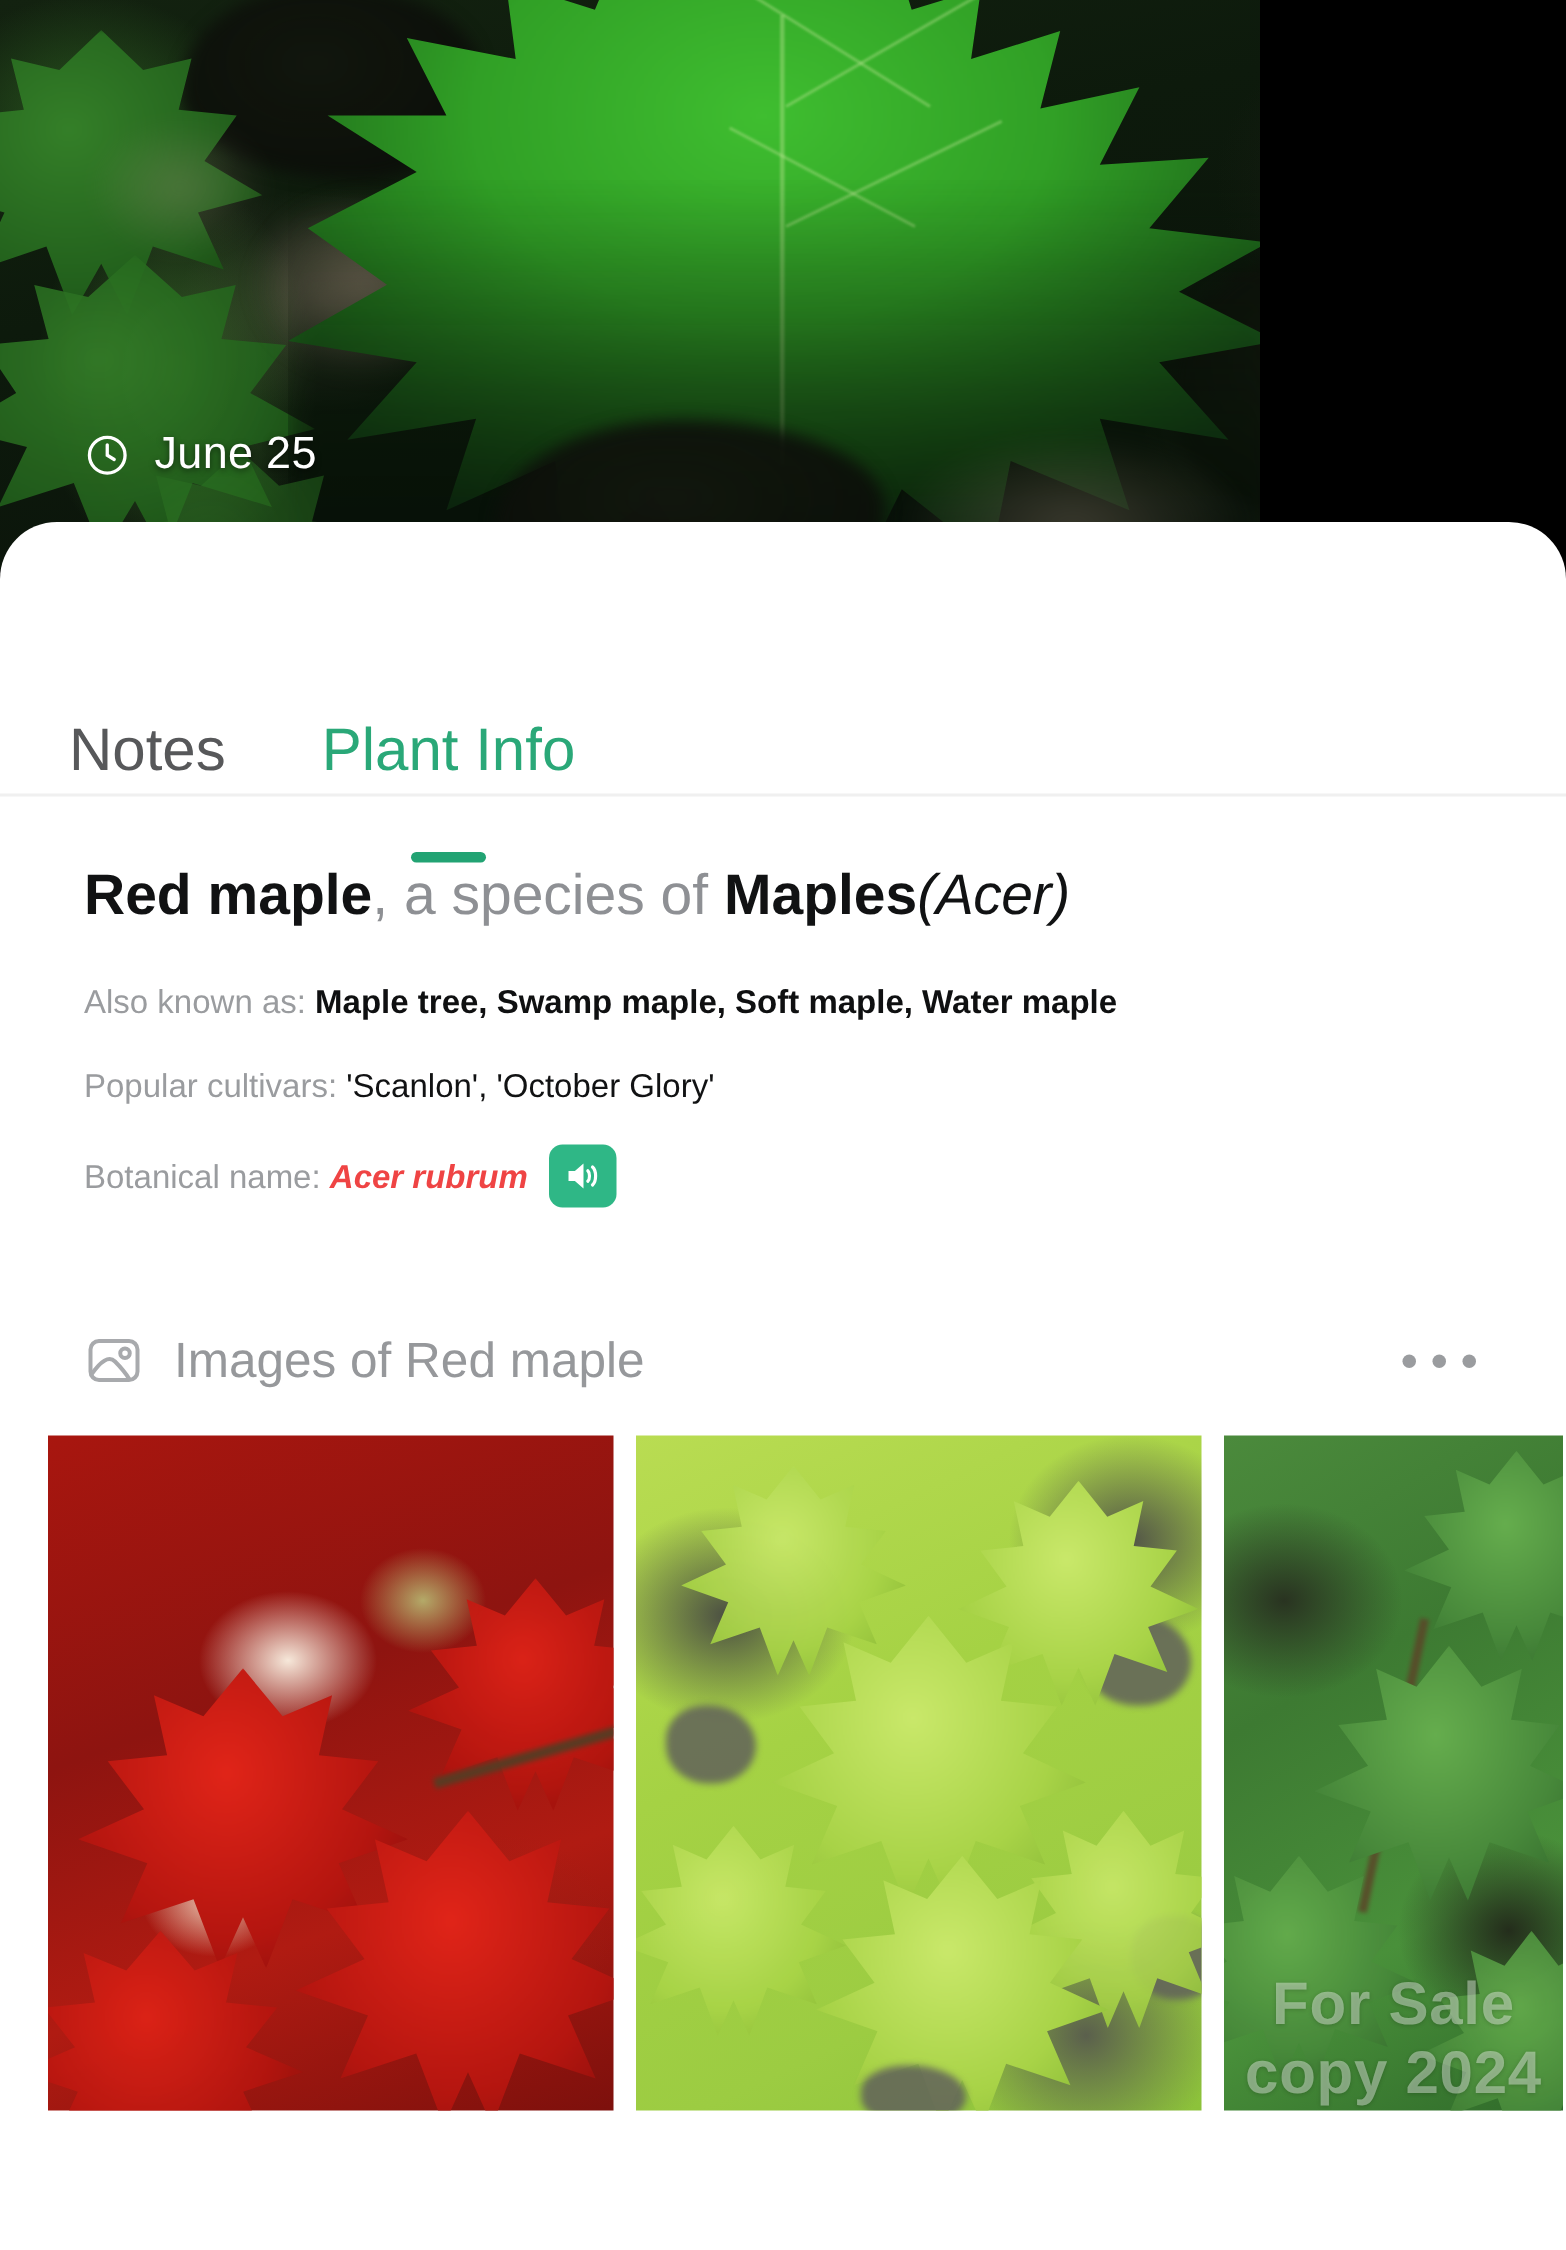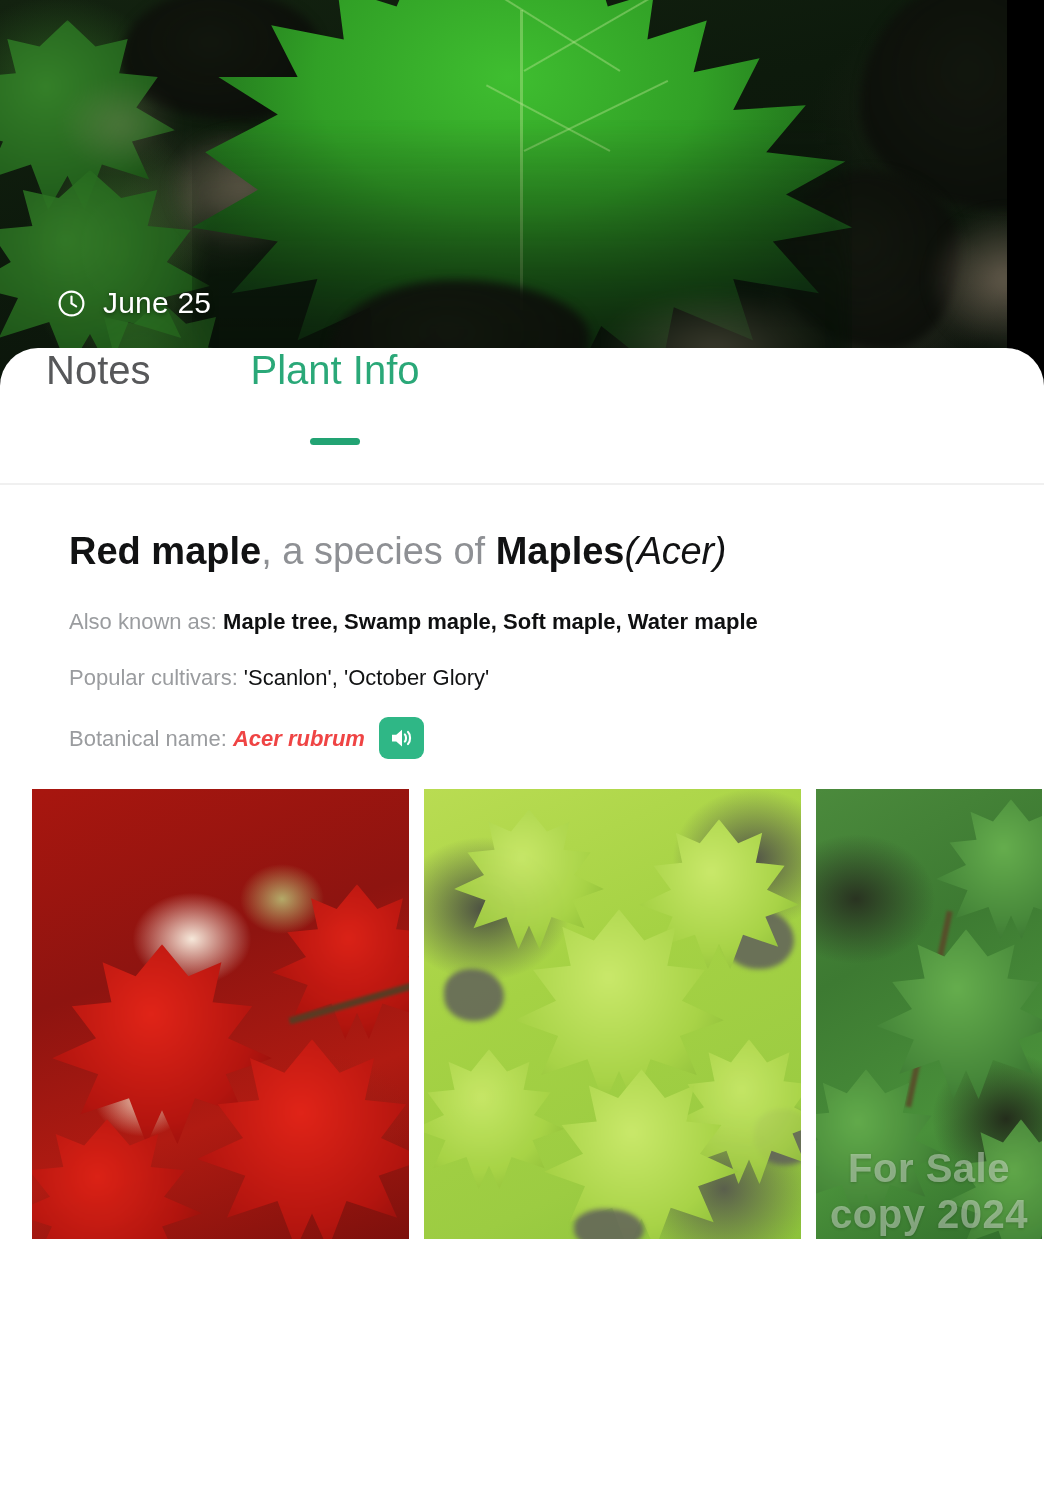--- a/index.html
+++ b/index.html
@@ -11,21 +11,21 @@
   }
   #app {
     position: relative;
     width: 1044px; height: 1500px;
     overflow: hidden;
   }
 
   
   .hero {
     position: absolute; top: 0; left: 0;
-    width: 1007px; height: 380px;
+    width: 840px; height: 380px;
     overflow: hidden;
     background: #701a75;
     padding-left: 39px;
   }
   .hero-photo {
     position: absolute; inset: 0;
     background:
       radial-gradient(ellipse 130px 180px at 118px 250px, rgba(70,120,50,.75) 0%, rgba(30,55,22,0) 72%),
       radial-gradient(ellipse 150px 120px at 60px 80px, rgba(52,110,38,.7) 0%, rgba(20,45,16,0) 70%),
       radial-gradient(ellipse 200px 150px at 960px 120px, rgba(28,34,22,.95) 0%, rgba(10,14,8,0) 75%),
@@ -118,23 +118,23 @@
     width: 1044px; height: 1152px;
     background: #ffffff;
     border-radius: 38px 38px 0 0;
     overflow: hidden;
     z-index: 10;
   }
 
   
   .tabs {
     position: relative;
-    height: 137px;
+    height: 183px;
     padding: 0 46px;
-    display: flex; align-items: flex-start; gap: 100px;
+    display: flex; align-items: flex-end; gap: 64px;
     border-bottom: 2px solid #f0f0f0;
   }
   .tab {
     position: relative;
     font-size: 40px;
     padding-bottom: 6px;
     cursor: pointer;
     white-space: nowrap;
   }
   .tab.inactive { color: #57585a; }
@@ -143,21 +143,21 @@
     content: "";
     position: absolute;
     left: 50%; transform: translateX(-50%);
     bottom: -46px;
     width: 50px; height: 7px;
     border-radius: 4px;
     background: #22a373;
   }
 
   
-  .info { padding: 44px 84px 0 56px; margin-left: 13px; }
+  .info { padding: 44px 84px 0 56px; }
   .title-line {
     font-size: 38px;
     line-height: 1.2;
     color: #111213;
     margin-bottom: 30px;
   }
   .title-line .b { font-weight: bold; }
   .title-line .g { color: #8e9094; font-weight: normal; }
   .title-line .it { font-style: italic; font-weight: normal; letter-spacing: -.3px; }
 
@@ -369,20 +369,35 @@
         <span class="lbl">Botanical name: </span><span class="val-ital">Acer rubrum</span><span class="speaker-btn">
           <svg viewBox="0 0 24 24" width="30" height="30" fill="none">
             <path d="M4.8 9.3h3.4L12.8 5.3v13.4L8.2 14.7H4.8z" fill="#ffffff"></path>
             <path d="M15.1 9.2c1.2 1.1 1.2 4.5 0 5.6" stroke="#ffffff" stroke-width="1.7" stroke-linecap="round"></path>
             <path d="M17.6 7.2c2.2 2 2.2 7.6 0 9.6" stroke="#ffffff" stroke-width="1.7" stroke-linecap="round"></path>
           </svg>
         </span>
       </div>
     </div>
 
+    <div class="images-head">
+      <span class="img-icon">
+        <svg viewBox="0 0 24 24" width="40" height="40" fill="none" stroke="#a8aaad" stroke-width="1.6">
+          <rect x="2.6" y="4.2" width="18.8" height="15.6" rx="3.4"></rect>
+          <circle cx="16.4" cy="9.1" r="1.9"></circle>
+          <path d="M3 17.6c3.6-5.4 7-7.6 9.4-5.2 1.7 1.7 4.1 4.4 5.7 7" stroke-linecap="round"></path>
+        </svg>
+      </span>
+      <span class="images-title">Images of Red maple</span>
+      <span class="more-btn">
+        <i></i>
+          <i></i>
+          <i></i>
+      </span>
+    </div>
 
     <div class="thumbs">
       <div class="thumb t1">
         <div class="rleaf r3"></div>
         <div class="branch"></div>
         <div class="rleaf r1"></div>
         <div class="rleaf r2"></div>
         <div class="rleaf r4"></div>
       </div>
       <div class="thumb t2">

